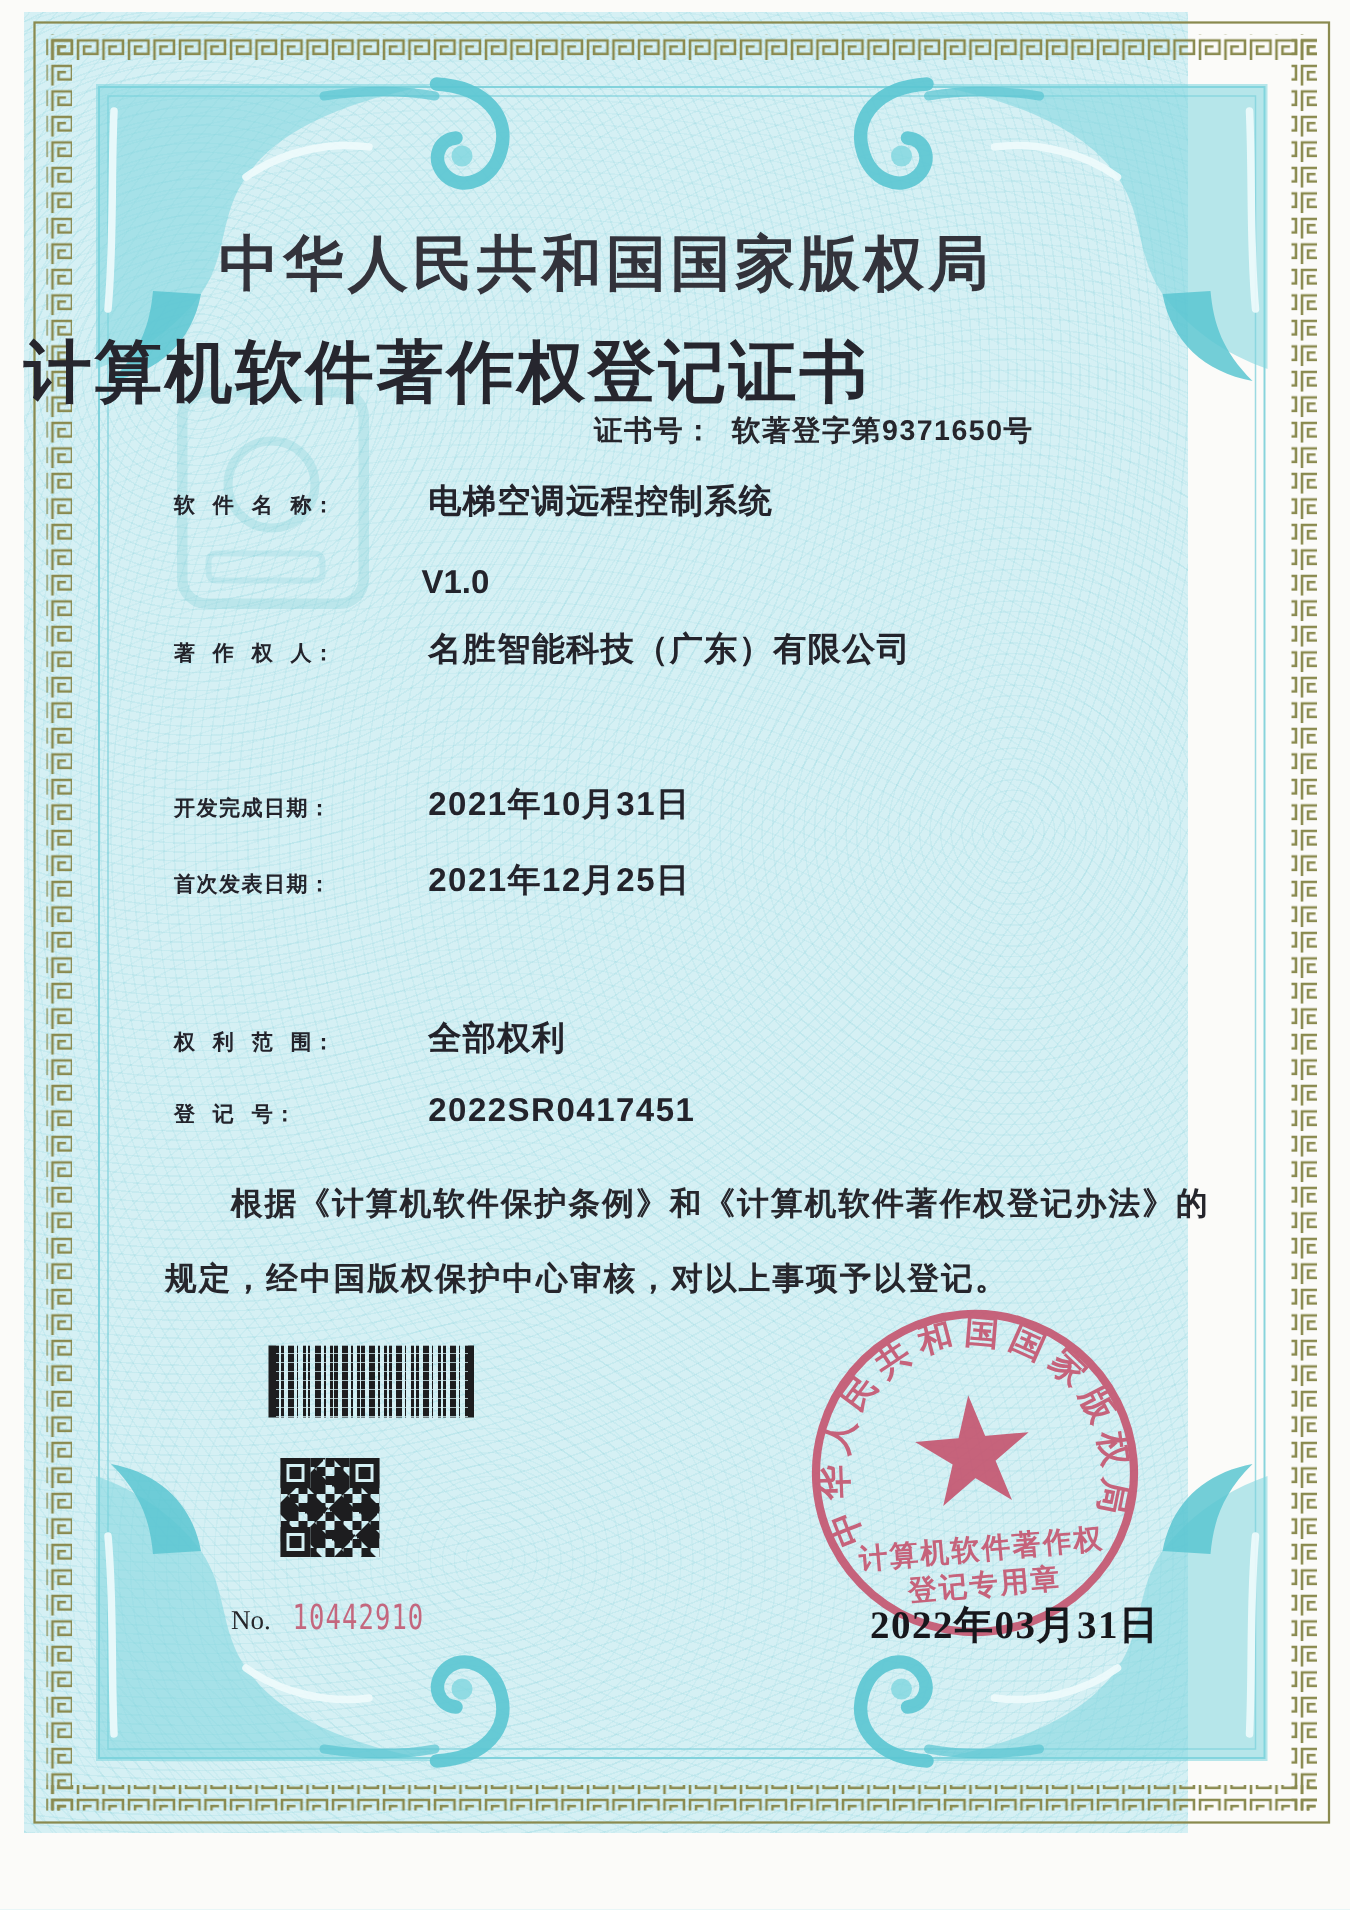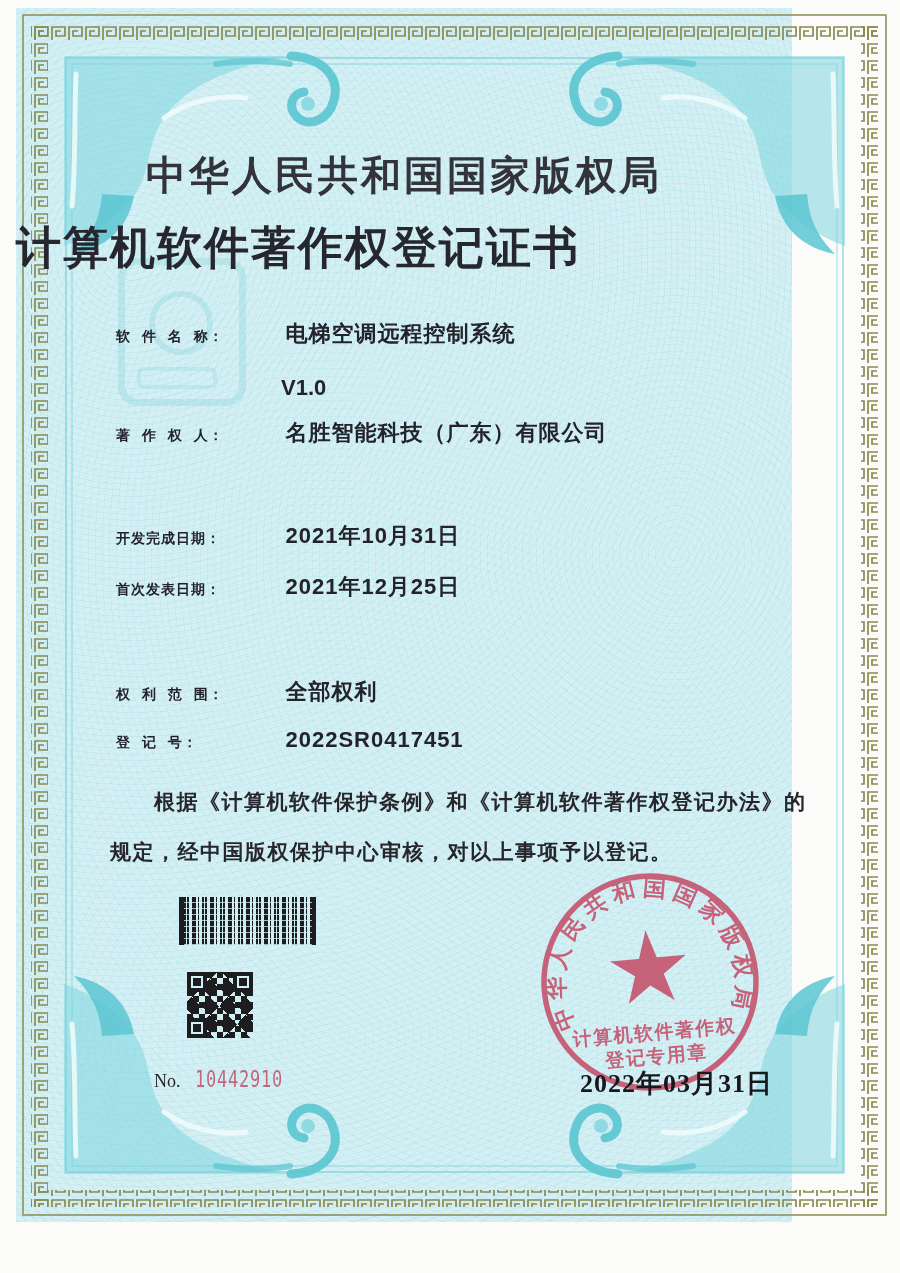--- a/index.html
+++ b/index.html
@@ -124,20 +124,23 @@
   </svg>
 
   <div class="watermark">
     <div class="wm-circle"></div>
     <div class="wm-bar"></div>
   </div>
 
   <div class="authority">中华人民共和国国家版权局</div>
   <div class="cert-title">计算机软件著作权登记证书</div>
 
+  <div class="certno">
+    <span class="lbl">证书号：</span><span>软著登字第9371650号</span>
+  </div>
 
   <div class="field-row" style="top:311px">
     <span class="flabel">软 件 名 称：</span>
     <span class="fvalue">电梯空调远程控制系统</span>
   </div>
   <div class="value-line2">V1.0</div>
 
   <div class="field-row" style="top:410px">
     <span class="flabel">著 作 权 人：</span>
     <span class="fvalue">名胜智能科技（广东）有限公司</span>

